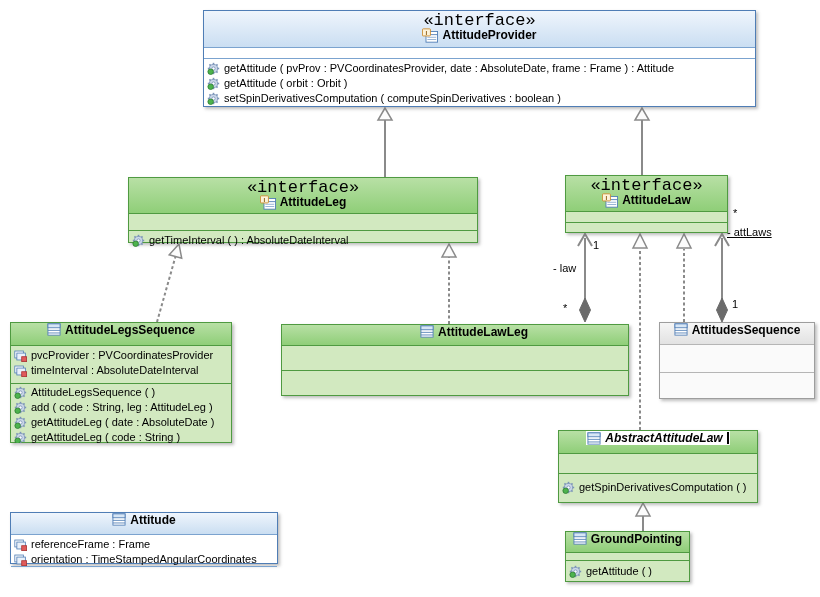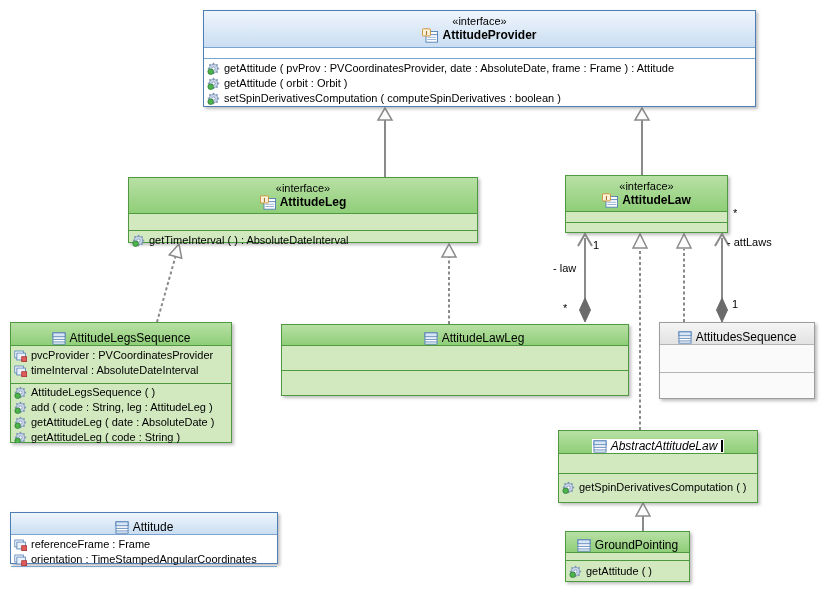--- a/index.html
+++ b/index.html
@@ -9,25 +9,25 @@
 
   #rel-svg { position:absolute; left:0; top:0; z-index:1; }
   #rel-svg line, #rel-svg polyline { stroke:#8a8a8a; stroke-width:2; fill:none; }
   #rel-svg .dash { stroke-dasharray:3,2.5; }
   #rel-svg .tri { fill:#fcfcfc; stroke:#8a8a8a; stroke-width:1.5; }
   #rel-svg .dia { fill:#6b6b6b; stroke:#6b6b6b; }
 
   .box { position:absolute; z-index:2; border:1px solid; font-size:11px;
          box-shadow:2px 2px 3px rgba(110,110,110,.45); }
   .hdr { text-align:center; overflow:hidden; }
-  .stereo { font-size:11px; line-height:14px; padding-top:3px; }
+  .stereo { font-size:17px; line-height:14px; padding-top:3px;font-family:Liberation Mono, monospace; }
   .titleline { display:flex; justify-content:center; align-items:center; gap:4px;
                font-weight:bold; font-size:12px; line-height:15px; }
-  .hdr-single { display:flex; justify-content:center; align-items:flex-end; gap:4px;
-                font-weight:normal; font-size:12px; height:100%; }
+  .hdr-single { display:flex; justify-content:center; align-items:flex-start; gap:4px;
+                font-weight:bold; font-size:12px; height:100%; }
   .sec { border-top:1px solid; overflow:hidden; }
   .row { display:flex; align-items:center; gap:4px; padding:1px 2px 0 3px;
          white-space:nowrap; line-height:14px; }
   .ic { flex:0 0 auto; display:inline-flex; }
 
   .green { background:#d2e9c0; border-color:#4f9a41; }
   .green .hdr { background:linear-gradient(#b8e0a5,#8fce78); }
   .green .sec { border-color:#4f9a41; }
   .blue { background:#fff; border-color:#4f7db5; }
   .blue .hdr { background:linear-gradient(#eff5fc,#cadef2); }
@@ -466,16 +466,16 @@
         <span>orientation : TimeStampedAngularCoordinates</span>
       </div>
     </div>
     <div class="sec" style="height:6px;"></div>
   </div>
 
   <span class="lbl" style="left:593px;top:239px;">1</span>
   <span class="lbl" style="left:553px;top:262px;">- law</span>
   <span class="lbl" style="left:563px;top:302px;">*</span>
   <span class="lbl" style="left:733px;top:207px;">*</span>
-  <span class="lbl" style="left:727px;top:236px;">- attLaws</span>
+  <span class="lbl" style="left:727px;top:226px;text-decoration:underline;">- attLaws</span>
   <span class="lbl" style="left:732px;top:298px;">1</span>
 
 </div>
 
 </body></html>

